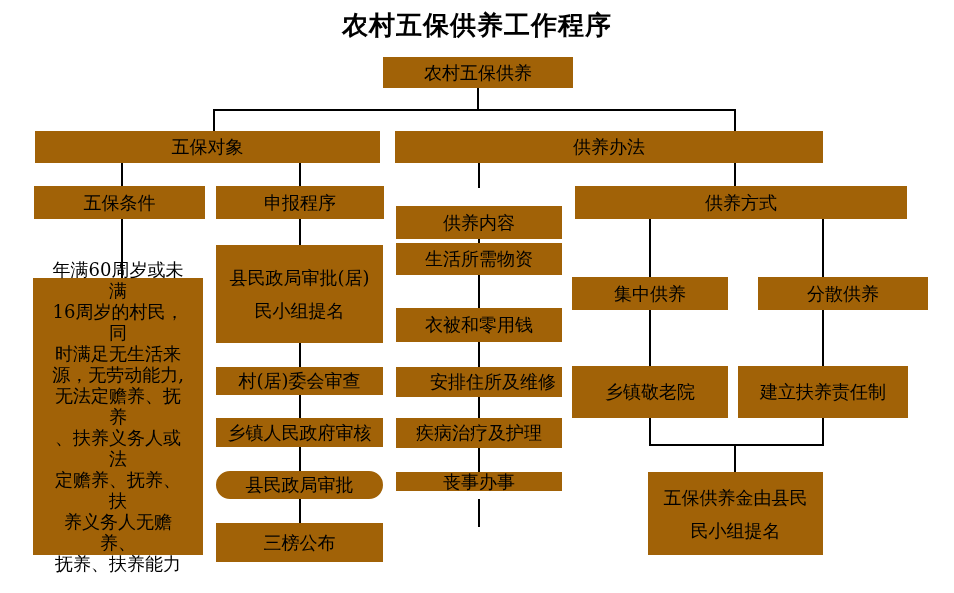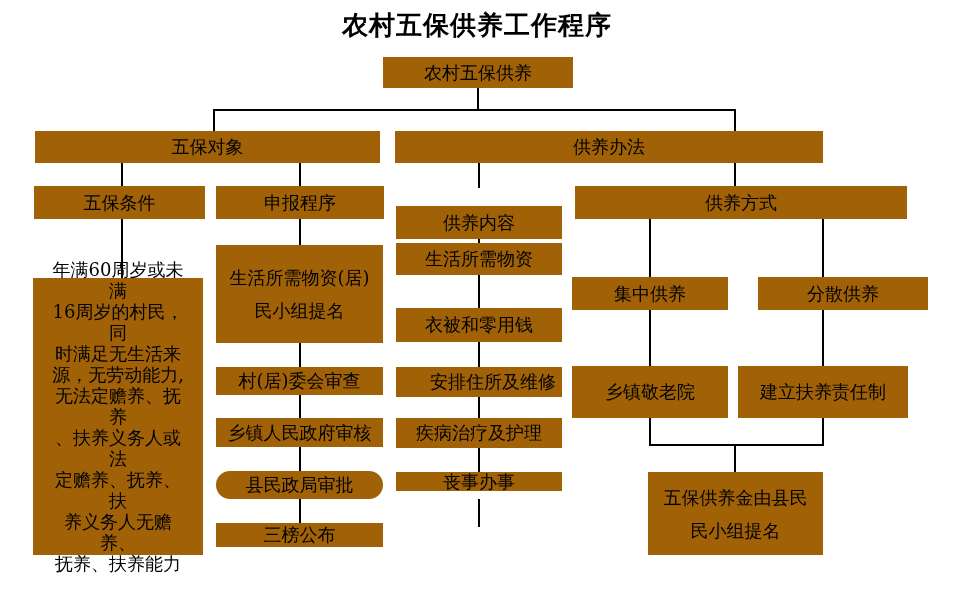--- a/index.html
+++ b/index.html
@@ -76,26 +76,26 @@
   <div class="node detail" style="left:33px;top:278px;width:170px;height:277px;">年满60周岁或未满
 16周岁的村民，同
 时满足无生活来
 源，无劳动能力,
 无法定赡养、抚养
 、扶养义务人或法
 定赡养、抚养、扶
 养义务人无赡养、
 抚养、扶养能力</div>
 
-  <div class="node" style="left:216px;top:245px;width:167px;height:98px;line-height:33px;">生活所需物资(居)
+  <div class="node" style="left:216px;top:245px;width:167px;height:98px;line-height:33px;">县民政局审批(居)
 民小组提名</div>
   <div class="node" style="left:216px;top:367px;width:167px;height:28px;">村(居)委会审查</div>
   <div class="node" style="left:216px;top:418px;width:167px;height:29px;">乡镇人民政府审核</div>
   <div class="node" style="left:216px;top:471px;width:167px;height:28px;border-radius:14px;">县民政局审批</div>
-  <div class="node" style="left:216px;top:523px;width:167px;height:24px;">三榜公布</div>
+  <div class="node" style="left:216px;top:523px;width:167px;height:39px;">三榜公布</div>
 
   <div class="node" style="left:396px;top:243px;width:166px;height:32px;">生活所需物资</div>
   <div class="node" style="left:396px;top:308px;width:166px;height:34px;">衣被和零用钱</div>
   <div class="node" style="left:396px;top:367px;width:166px;height:30px;padding-left:28px;">安排住所及维修</div>
   <div class="node" style="left:396px;top:418px;width:166px;height:30px;">疾病治疗及护理</div>
   <div class="node" style="left:396px;top:472px;width:166px;height:19px;">丧事办事</div>
 
   <div class="node" style="left:572px;top:277px;width:156px;height:33px;">集中供养</div>
   <div class="node" style="left:738px;top:277px;width:170px;height:33px;margin-left:20px;">分散供养</div>
   <div class="node" style="left:572px;top:366px;width:156px;height:52px;">乡镇敬老院</div>

